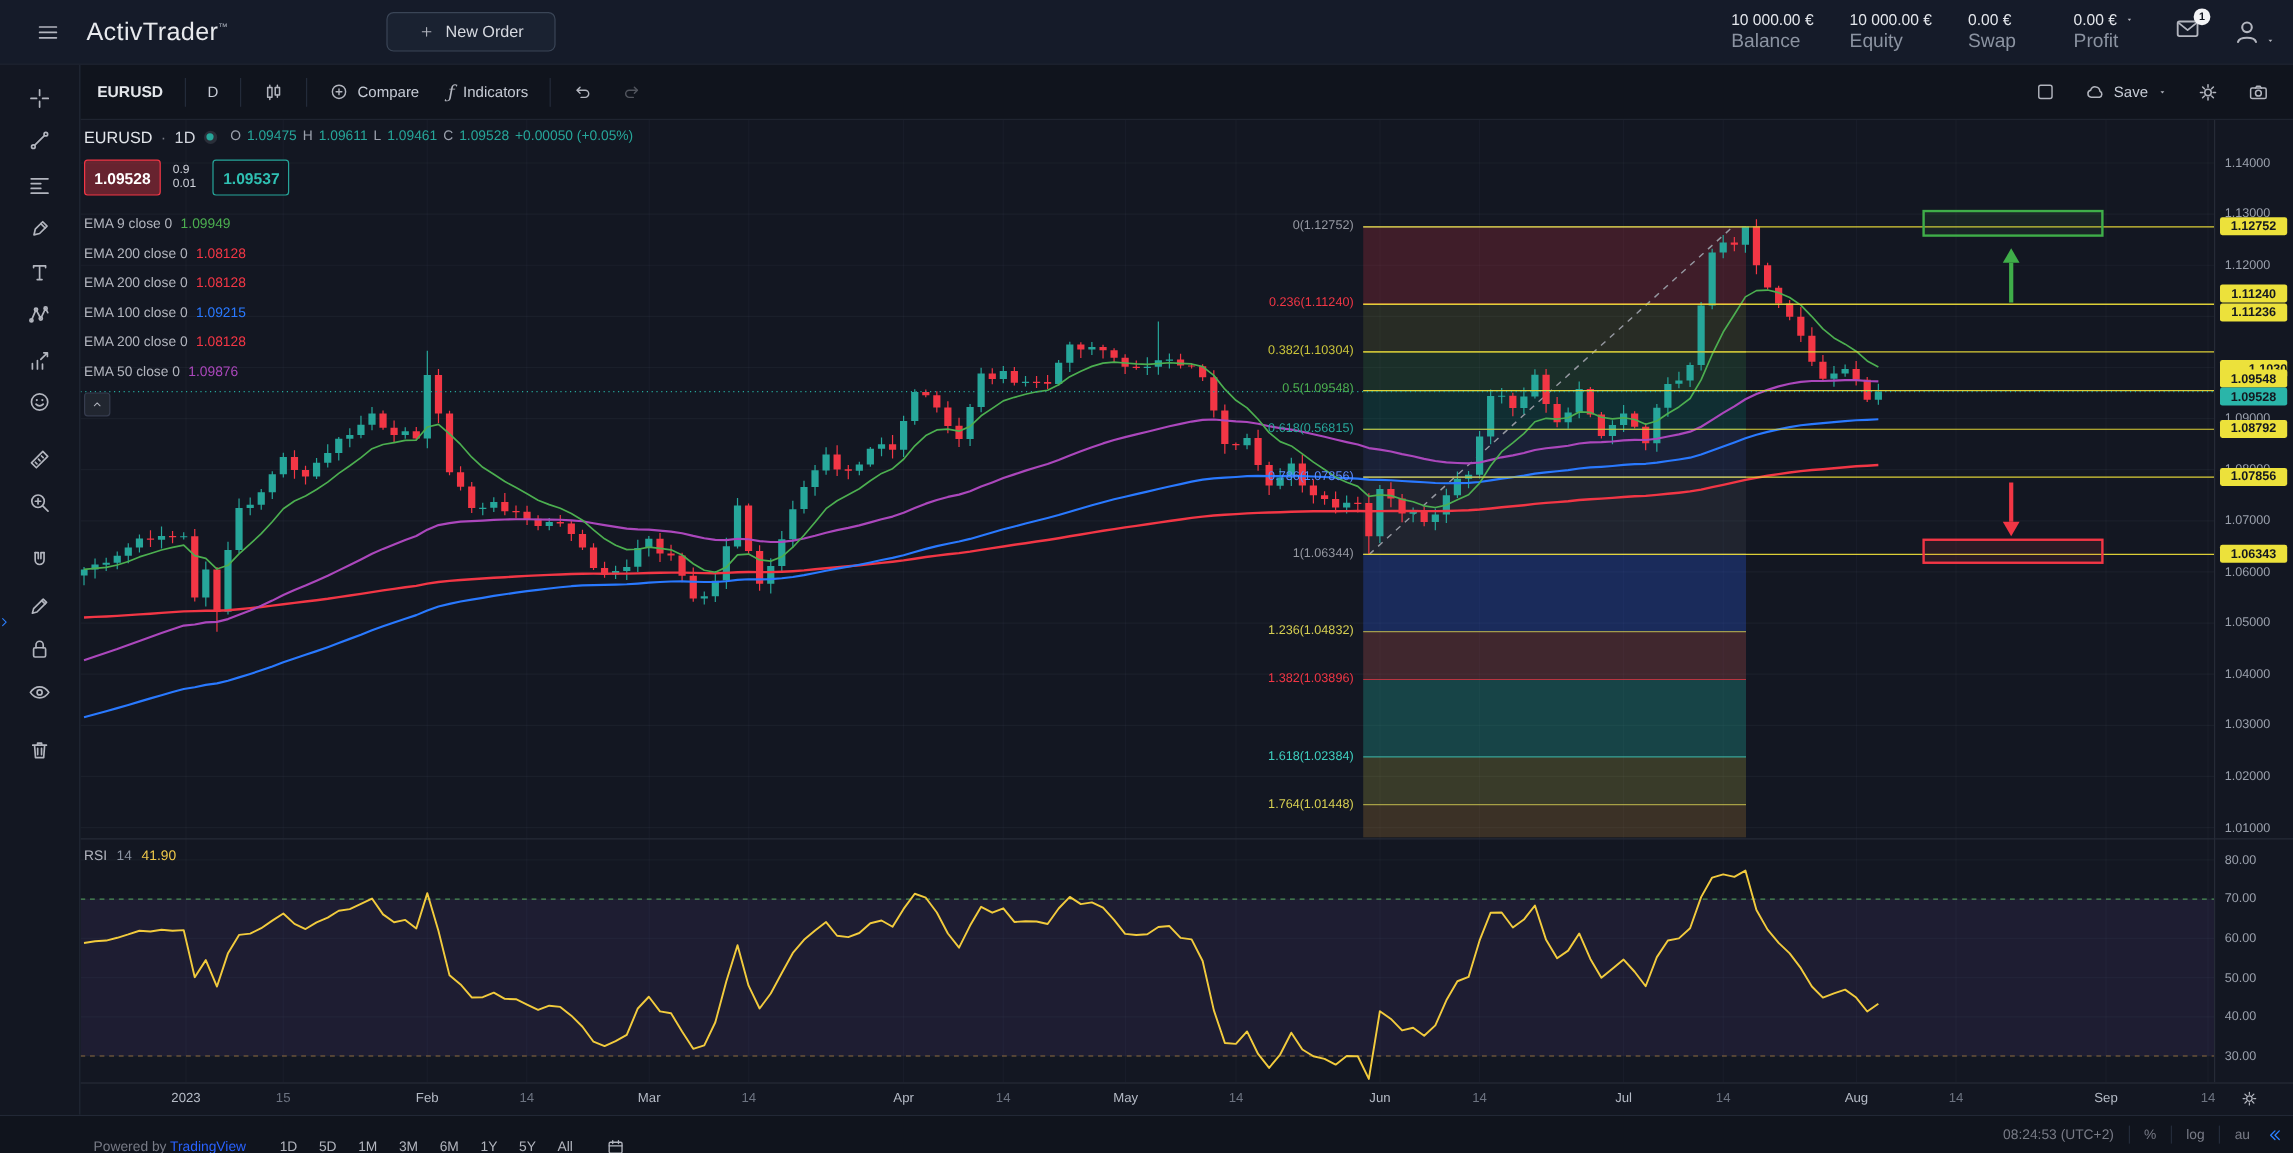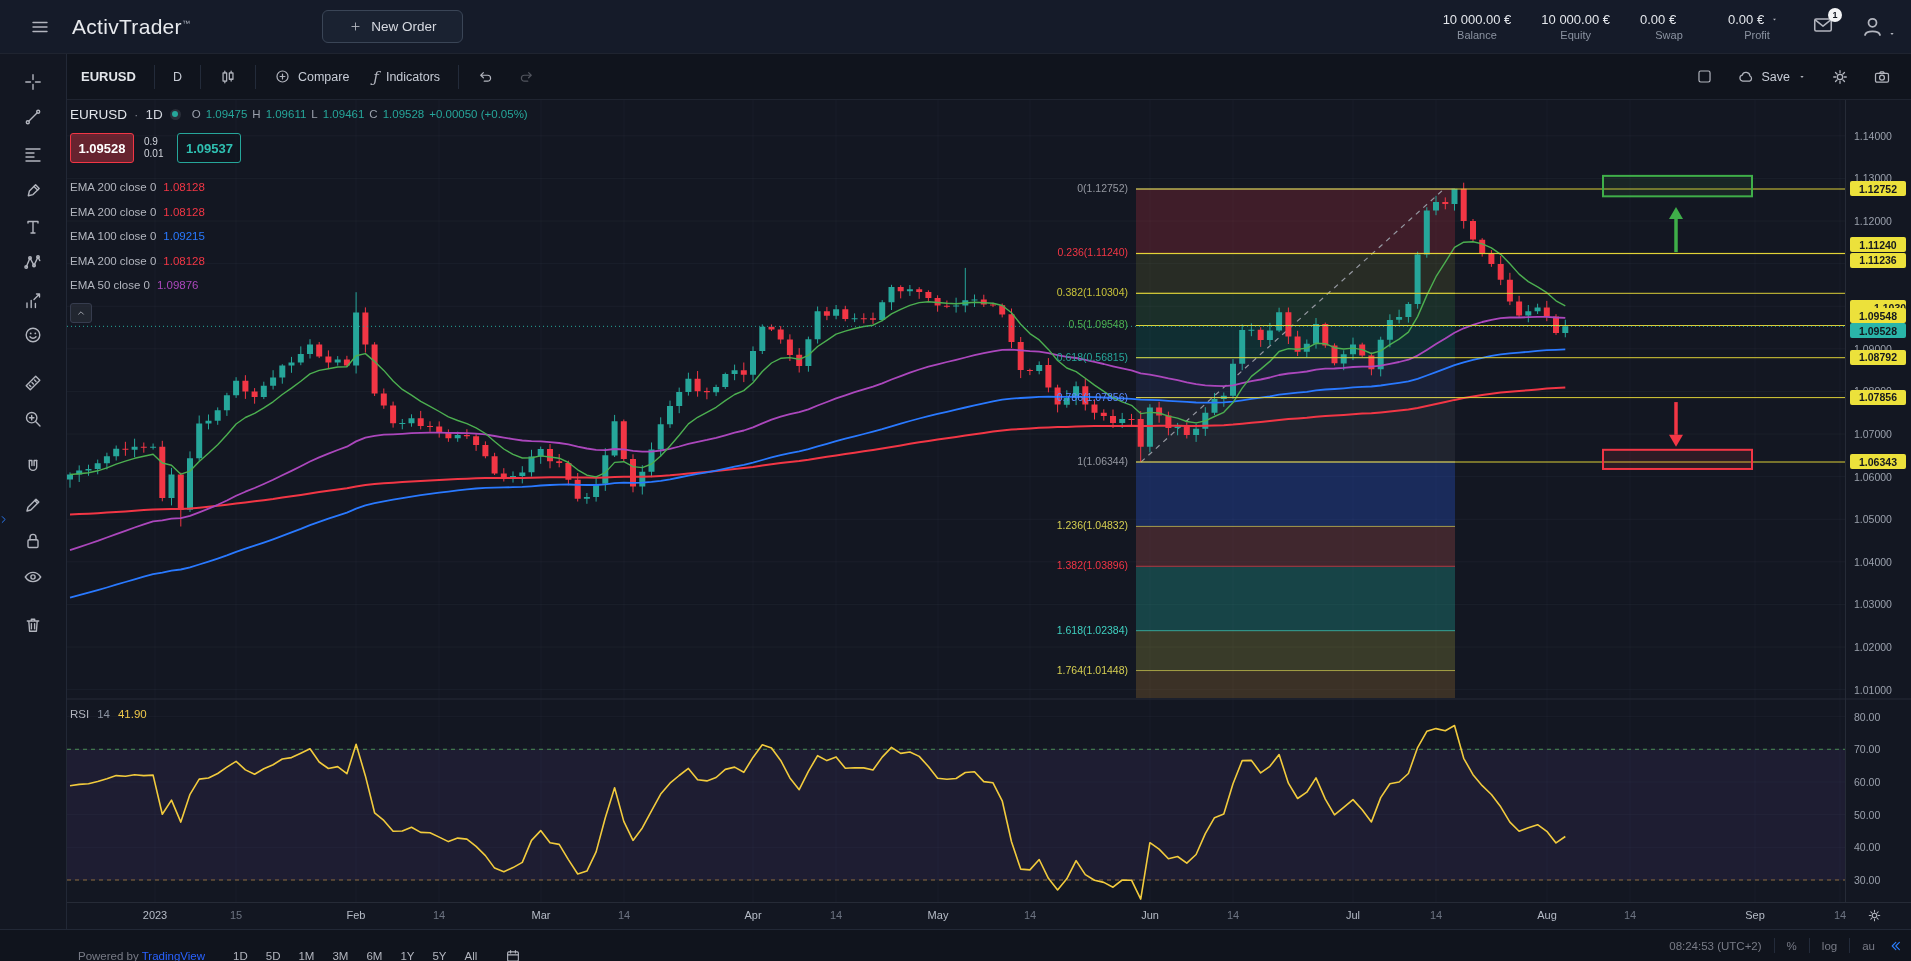--- a/index.html
+++ b/index.html
@@ -11,21 +11,21 @@
   
   #hdr{position:absolute;left:0;top:0;width:1911px;height:54px;background:#151b29;border-bottom:1px solid #1f2430;display:flex;align-items:center;z-index:20;}
   #hdr .h-left{display:flex;align-items:center;gap:22px;padding-left:30px;}
   .logo{font-size:21px;color:#e8eaee;letter-spacing:.3px;font-weight:400;}
   .logo sup{font-size:8px;color:#aab0bb;}
   .new-order{margin-left:110px;display:flex;align-items:center;gap:9px;background:#1a2231;border:1px solid #3a4556;border-radius:6px;color:#d6d9e0;font-size:13.5px;padding:8px 26px;cursor:pointer;font-family:inherit;}
   #hdr .h-right{margin-left:auto;display:flex;align-items:center;gap:26px;padding-right:14px;}
   #metrics{display:flex;align-items:flex-start;gap:30px;}
   .metric{display:flex;flex-direction:column;gap:2px;min-width:58px;}
   .metric .mv{font-size:13px;color:#e3e6eb;white-space:nowrap;display:flex;align-items:center;gap:6px;}
-  .metric .ml{font-size:11px;color:#8b93a1;text-align:center;}
+  .metric .ml{font-size:16px;color:#8b93a1;}
   .mail{position:relative;cursor:pointer;}
   .mail-badge{position:absolute;top:-6px;right:-8px;background:#f3f4f6;color:#10151f;font-size:9px;font-weight:700;border-radius:50%;width:14px;height:14px;display:flex;align-items:center;justify-content:center;}
   .avatar{display:flex;align-items:flex-end;gap:2px;cursor:pointer;}
   
   #toolbar{position:absolute;left:67px;top:54px;width:1844px;height:46px;background:#10141d;border-bottom:1px solid #1f2430;display:flex;align-items:center;justify-content:space-between;z-index:15;padding:0 10px 0 4px;}
   .tb-left,.tb-right{display:flex;align-items:center;gap:4px;}
   .tb-btn{display:flex;align-items:center;gap:7px;background:none;border:none;color:#c7ccd6;font-size:12.5px;font-family:inherit;padding:6px 10px;border-radius:4px;cursor:pointer;}
   .tb-btn.sym{font-weight:700;color:#e3e6eb;font-size:13px;}
   .tb-btn.dim{opacity:.4;}
   .tb-sep{width:1px;height:24px;background:#232b3a;margin:0 4px;}
@@ -509,20 +509,24 @@
     <div class="lg-row2">
       <div class="bid">1.09528</div>
       <div class="spread">
         <span>0.9</span>
         <span>0.01</span>
       </div>
       <div class="ask">1.09537</div>
     </div>
     <div id="emaRows">
         <div class="ema-row">
+          <span class="lbl">EMA 9 close 0</span>
+          <span class="val" style="color: rgb(76, 175, 80);">1.09949</span>
+        </div>
+        <div class="ema-row">
           <span class="lbl">EMA 200 close 0</span>
           <span class="val" style="color: rgb(242, 54, 69);">1.08128</span>
         </div>
         <div class="ema-row">
           <span class="lbl">EMA 200 close 0</span>
           <span class="val" style="color: rgb(242, 54, 69);">1.08128</span>
         </div>
         <div class="ema-row">
           <span class="lbl">EMA 100 close 0</span>
           <span class="val" style="color: rgb(41, 121, 255);">1.09215</span>

